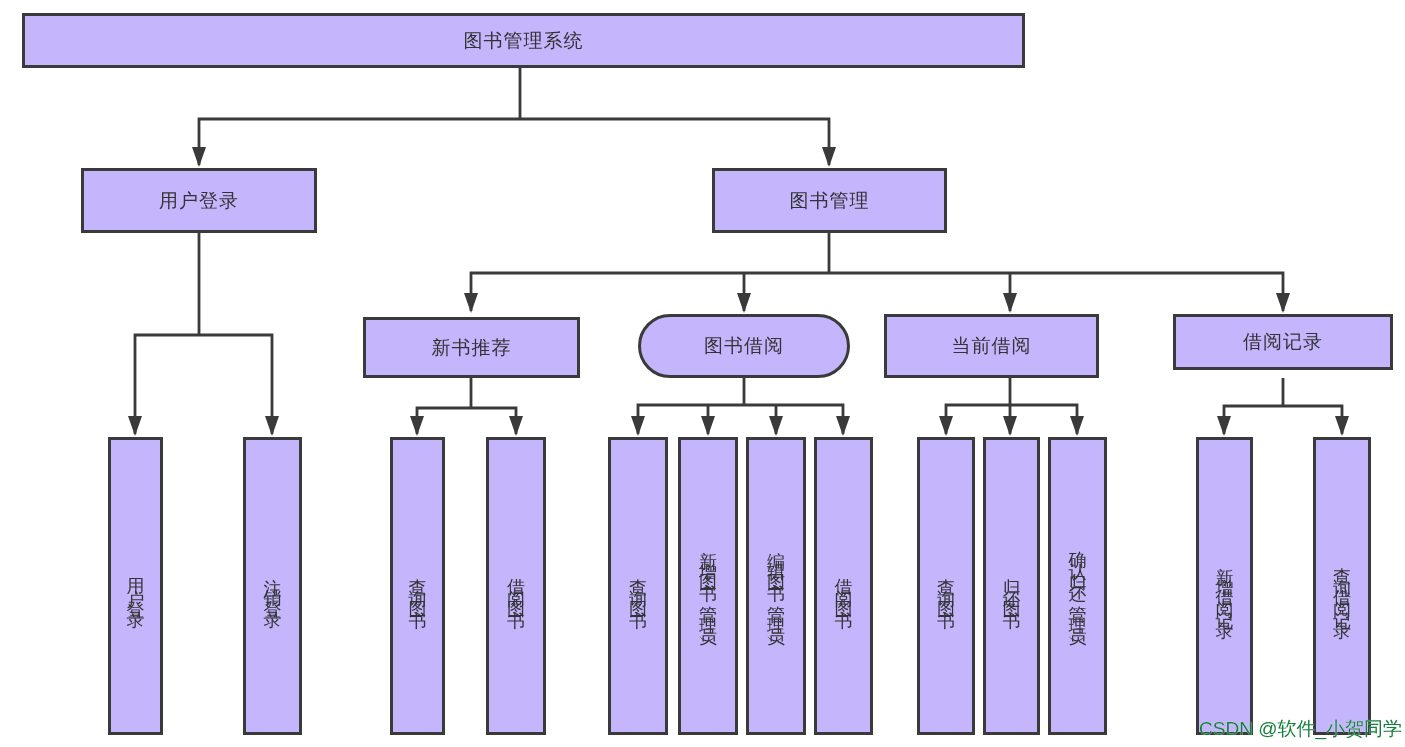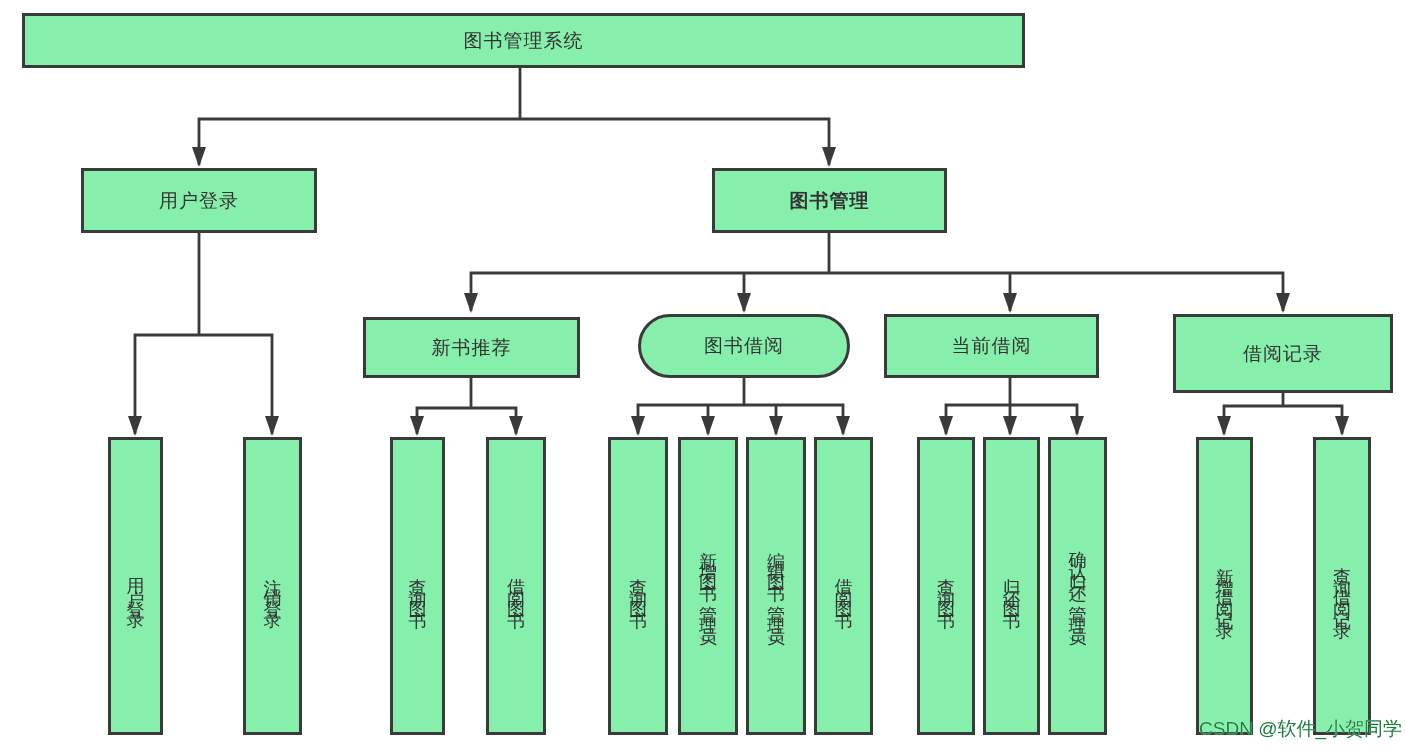--- a/index.html
+++ b/index.html
@@ -13,21 +13,21 @@
   }
   #connectors {
     position: absolute;
     left: 0; top: 0;
     width: 1405px; height: 747px;
   }
   .box {
     position: absolute;
     box-sizing: border-box;
     border: 3px solid #3a3a3a;
-    background: #86efac;
+    background: #c4b5fd;
     display: flex;
     align-items: center;
     justify-content: center;
     color: #333333;
     font-size: 19px;
     letter-spacing: 1px;
     z-index: 2;
   }
   .leaf {
     top: 437px;
@@ -87,26 +87,26 @@
       <path d="M946,434 V405 H1077 V434" marker-start="url(#arw)" marker-end="url(#arw)"></path>
 
       <path d="M1283,378 V406"></path>
       <path d="M1224,434 V406 H1342 V434" marker-start="url(#arw)" marker-end="url(#arw)"></path>
     </g>
   </svg>
 
   <div class="box" style="left:22px; top:13px; width:1003px; height:55px;">图书管理系统</div>
 
   <div class="box" style="left:81px; top:168px; width:236px; height:65px;">用户登录</div>
-  <div class="box" style="left:712px; top:168px; width:235px; height:65px;font-weight:bold;">图书管理</div>
+  <div class="box" style="left:712px; top:168px; width:235px; height:65px;">图书管理</div>
 
   <div class="box" style="left:363px; top:317px; width:217px; height:61px;">新书推荐</div>
   <div class="box" style="left:638px; top:314px; width:212px; height:64px;border-radius:32px;">图书借阅</div>
   <div class="box" style="left:884px; top:314px; width:215px; height:64px;">当前借阅</div>
-  <div class="box" style="left:1173px; top:314px; width:220px; height:79px;">借阅记录</div>
+  <div class="box" style="left:1173px; top:314px; width:220px; height:56px;">借阅记录</div>
 
   <div class="box leaf" style="left:108px; width:55px;">
     <span class="vtext">用户登录</span>
   </div>
   <div class="box leaf" style="left:243px; width:59px;">
     <span class="vtext">注销登录</span>
   </div>
 
   <div class="box leaf" style="left:390px; width:55px;">
     <span class="vtext">查询图书</span>

